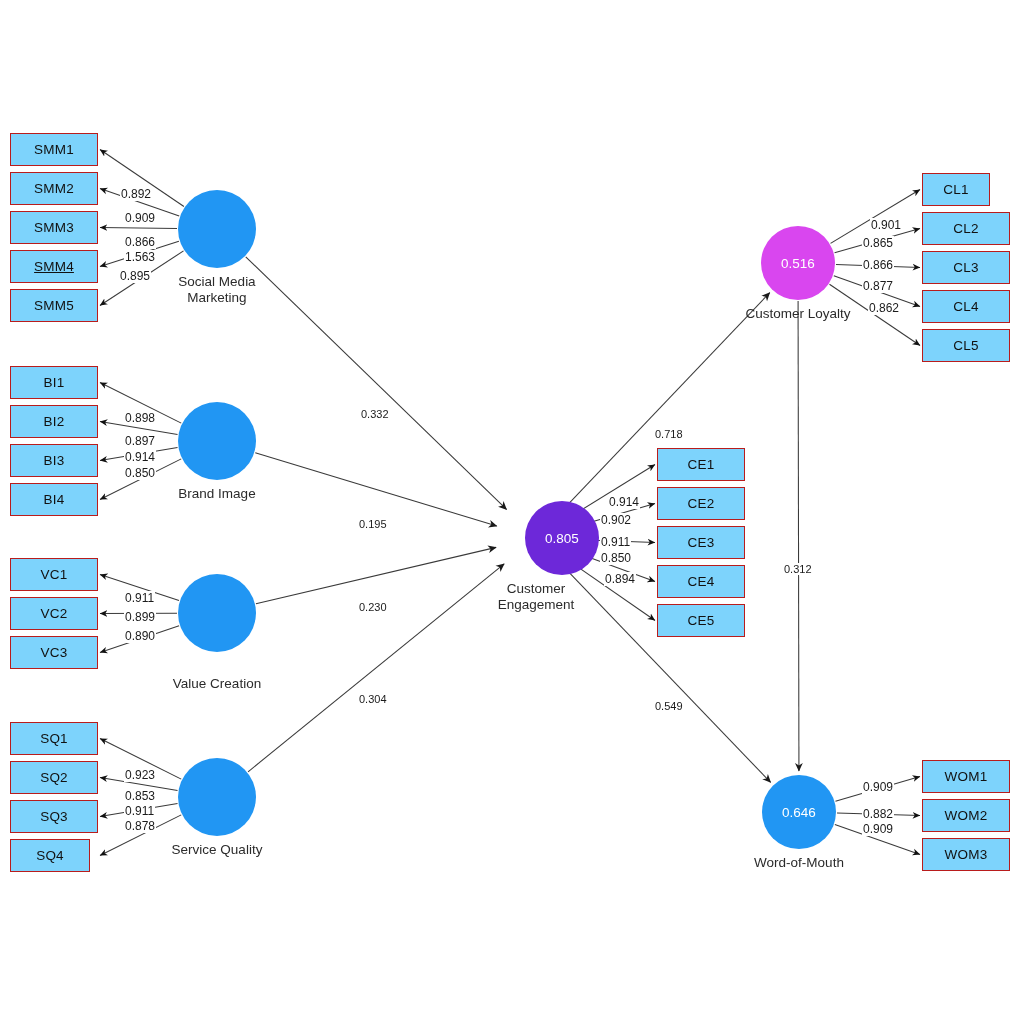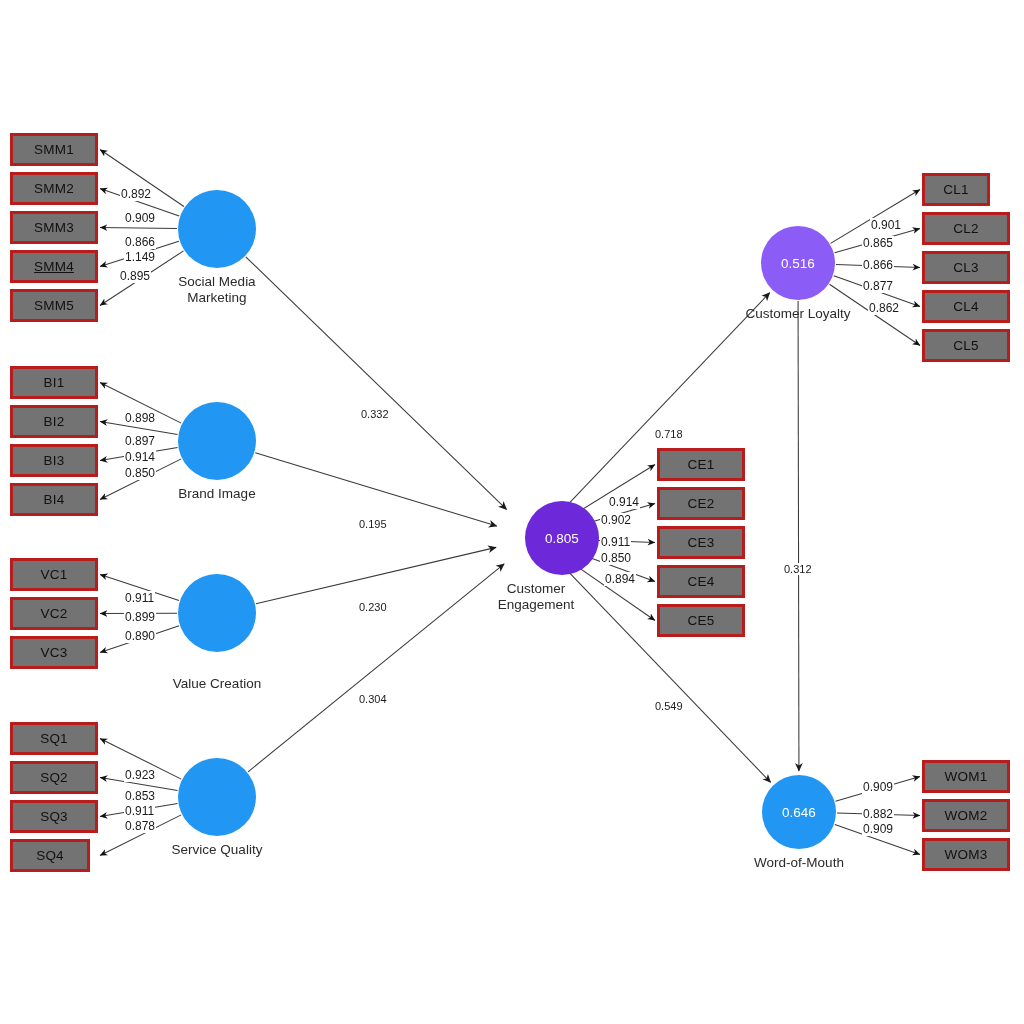--- a/index.html
+++ b/index.html
@@ -19,22 +19,22 @@
   svg#wires {
     position: absolute;
     left: 0;
     top: 0;
     width: 1024px;
     height: 1024px;
     pointer-events: none;
   }
   .indicator {
     position: absolute;
-    background: #737373;
-    border: 3px solid #b91c1c;
+    background: #7dd3fc;
+    border: 1px solid #b91c1c;
     box-sizing: border-box;
     display: flex;
     align-items: center;
     justify-content: center;
     font-size: 13.5px;
     color: #111111;
     letter-spacing: .2px;
   }
   .construct {
     position: absolute;
@@ -159,31 +159,31 @@
 Marketing</div>
       <div class="construct" style="left: 178px; top: 402px; width: 78px; height: 78px; background: rgb(33, 150, 243);"></div>
       <div class="construct-label" style="left: 127px; top: 486px; width: 180px;">Brand Image</div>
       <div class="construct" style="left: 178px; top: 574px; width: 78px; height: 78px; background: rgb(33, 150, 243);"></div>
       <div class="construct-label" style="left: 127px; top: 676px; width: 180px;">Value Creation</div>
       <div class="construct" style="left: 178px; top: 758px; width: 78px; height: 78px; background: rgb(33, 150, 243);"></div>
       <div class="construct-label" style="left: 127px; top: 842px; width: 180px;">Service Quality</div>
       <div class="construct" style="left: 525px; top: 501px; width: 74px; height: 74px; background: #6d28d9;">0.805</div>
       <div class="construct-label" style="left: 446px; top: 581px; width: 180px;">Customer
 Engagement</div>
-      <div class="construct" style="left: 761px; top: 226px; width: 74px; height: 74px; background: #8b5cf6;">0.516</div>
+      <div class="construct" style="left: 761px; top: 226px; width: 74px; height: 74px; background: #d946ef;">0.516</div>
       <div class="construct-label" style="left: 708px; top: 306px; width: 180px;">Customer Loyalty</div>
       <div class="construct" style="left: 762px; top: 775px; width: 74px; height: 74px; background: rgb(33, 150, 243);">0.646</div>
       <div class="construct-label" style="left: 709px; top: 855px; width: 180px;">Word-of-Mouth</div>
     </div>
 
   <div id="coef-layer">
       <div class="coef" style="left: 120px; top: 187px;">0.892</div>
       <div class="coef" style="left: 124px; top: 211px;">0.909</div>
       <div class="coef" style="left: 124px; top: 235px;">0.866</div>
-      <div class="coef" style="left: 124px; top: 250px;">1.149</div>
+      <div class="coef" style="left: 124px; top: 250px;">1.563</div>
       <div class="coef" style="left: 119px; top: 269px;">0.895</div>
       <div class="coef" style="left: 124px; top: 411px;">0.898</div>
       <div class="coef" style="left: 124px; top: 434px;">0.897</div>
       <div class="coef" style="left: 124px; top: 450px;">0.914</div>
       <div class="coef" style="left: 124px; top: 466px;">0.850</div>
       <div class="coef" style="left: 124px; top: 591px;">0.911</div>
       <div class="coef" style="left: 124px; top: 610px;">0.899</div>
       <div class="coef" style="left: 124px; top: 629px;">0.890</div>
       <div class="coef" style="left: 124px; top: 768px;">0.923</div>
       <div class="coef" style="left: 124px; top: 789px;">0.853</div>

